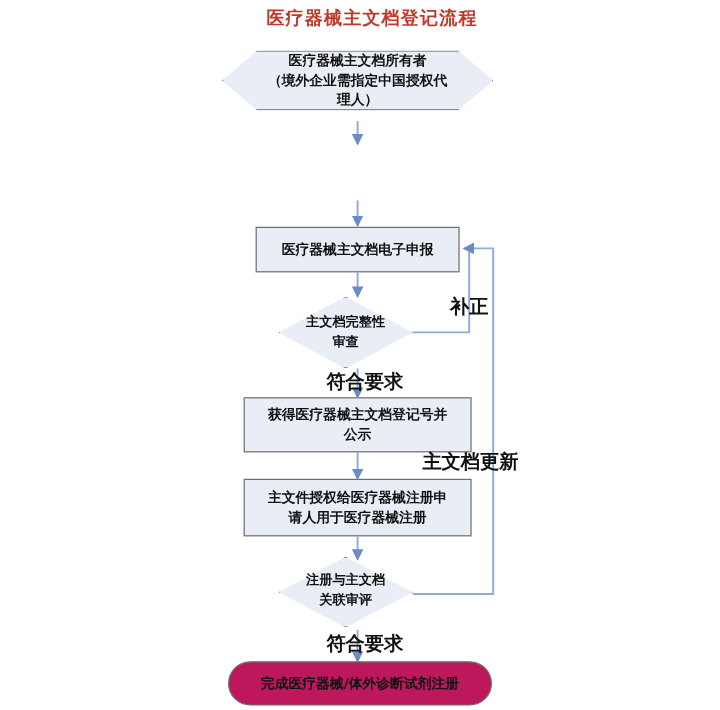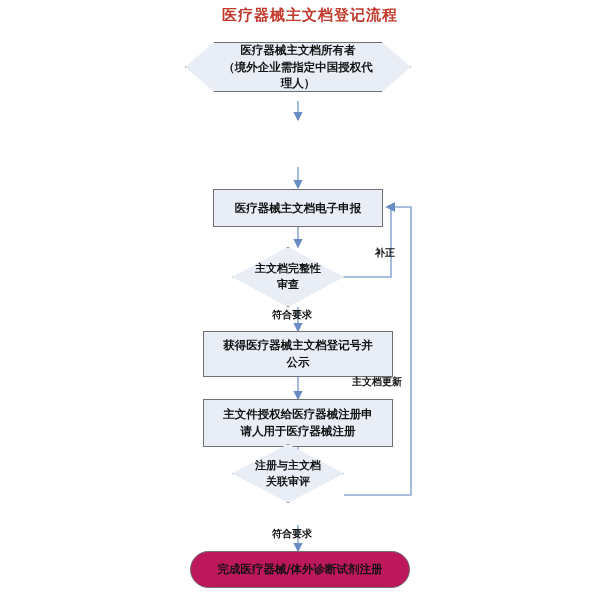--- a/index.html
+++ b/index.html
@@ -86,21 +86,21 @@
     -webkit-clip-path: polygon(50% 0%, 100% 50%, 50% 100%, 0% 50%);
     clip-path: polygon(50% 0%, 100% 50%, 50% 100%, 0% 50%);
   }
   .diamond .label {
     position: relative;
     z-index: 2;
     font-size: 11px;
   }
   .edge-label {
     position: absolute;
-    font-size: 10px;
+    font-size: 16px;
     color: #111111;
     font-weight: bold;
     white-space: nowrap;
     font-family: "DejaVu Sans", "Liberation Sans", sans-serif;
   }
   svg.connectors {
     position: absolute;
     left: 0;
     top: 0;
     width: 600px;
@@ -164,21 +164,21 @@
     <span class="dbody"></span>
     <span class="label">主文档完整性
 审查</span>
   </div>
 
   <div class="node rect" style="left:203px; top:399px; width:190px; height:48px;">
     <span class="label">主文件授权给医疗器械注册申
 请人用于医疗器械注册</span>
   </div>
 
-  <div class="node diamond" style="left:232px; top:444px; width:112px; height:59px;">
+  <div class="node diamond" style="left:232px; top:464px; width:112px; height:59px;font-family:Liberation Mono, monospace;">
     <span class="dbody"></span>
     <span class="label">注册与主文档
 关联审评</span>
   </div>
 
   <div class="node terminator" style="left:190px; top:551px; width:220px; height:37px;">
     <span class="label">完成医疗器械/体外诊断试剂注册</span>
   </div>
 
   <div class="edge-label" style="left:375px; top:246px;">补正</div>

